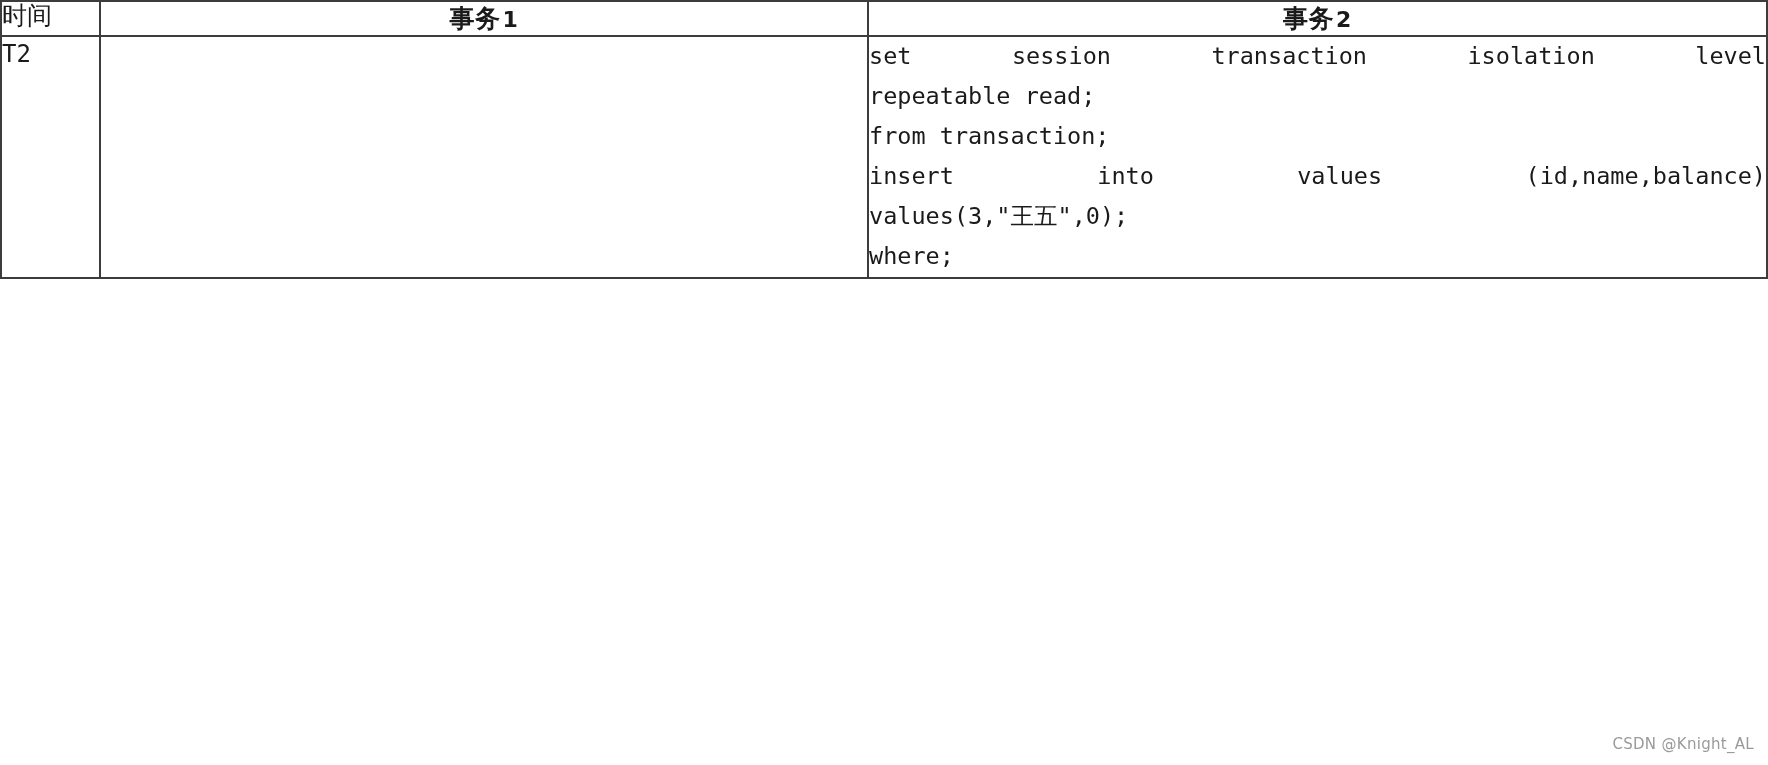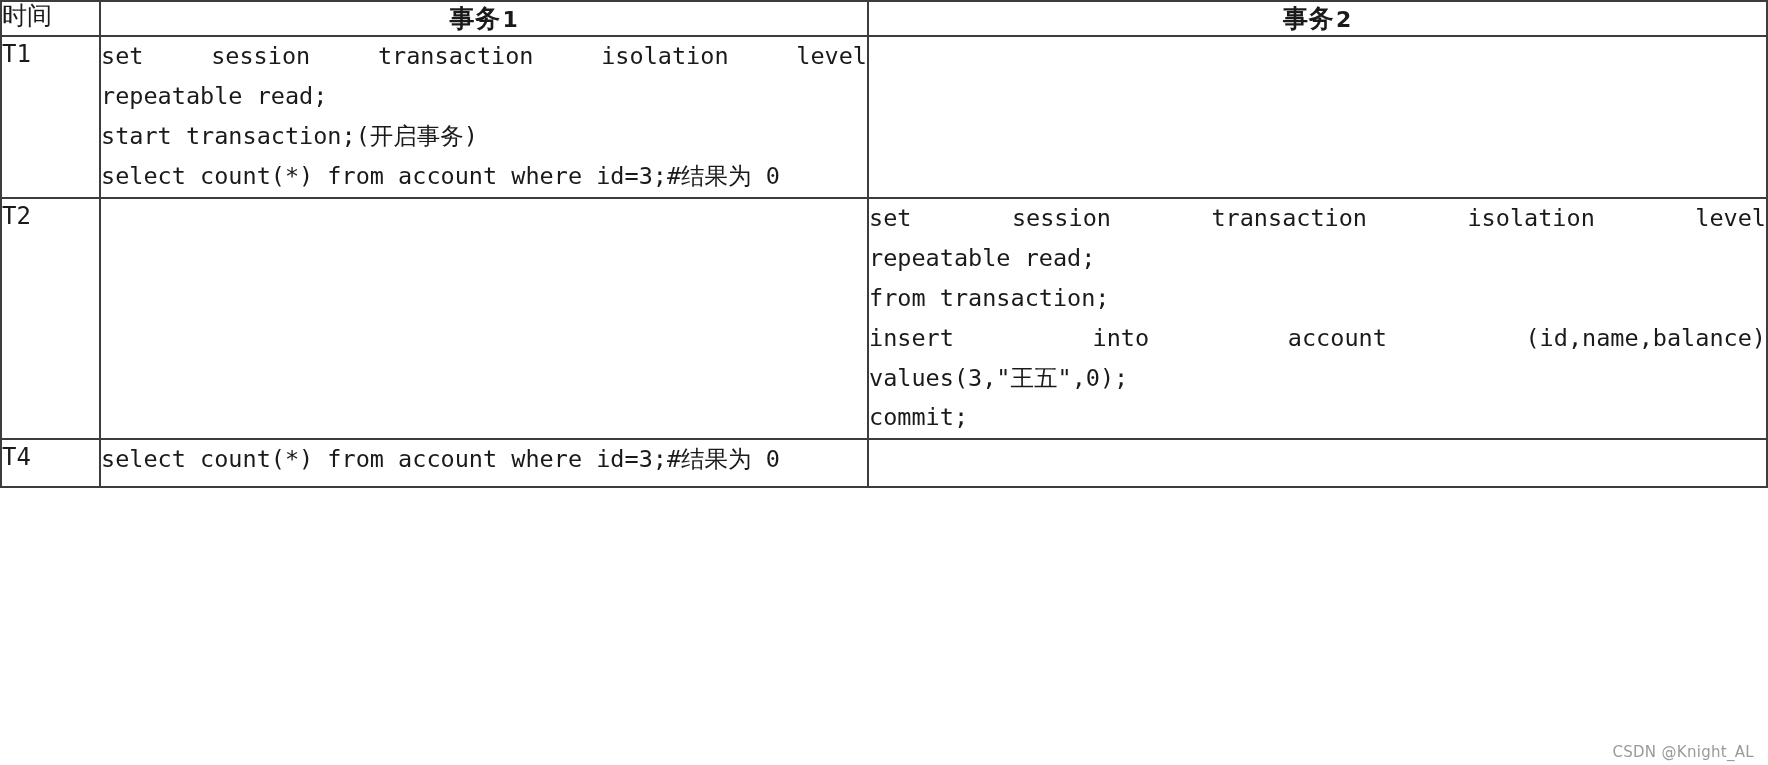--- a/index.html
+++ b/index.html
@@ -95,21 +95,21 @@
     text-align-last: justify;
   }
   .empty-cell { padding: 0; }
 
   .spacer-tall { display:block; height: 6px; }
 
   
   .watermark {
     position: absolute;
     right: 14px;
-    bottom: 4px;
+    bottom: 12px;
     font-family: "DejaVu Sans", sans-serif;
     font-size: 15px;
     color: #9a9a9a;
     letter-spacing: 0.3px;
     white-space: nowrap;
   }
 </style>
 </head>
 <body>
 
@@ -127,53 +127,35 @@
         <th class="hdr-center">
           <span>事务</span><span class="num">1</span>
         </th>
         <th class="hdr-center">
           <span>事务</span><span class="num">2</span>
         </th>
       </tr>
     </thead>
     <tbody>
 
-      <tr>
-        <td class="time-cell">T1</td>
-        <td class="code-cell">
-          <span class="ln just">set  session  transaction  isolation  level</span>
-          <span class="ln">repeatable read;</span>
-          <span class="ln">start transaction;(开启事务)</span>
-          <span class="ln">select count(*) from account where id=3;#结果为 0</span>
-        </td>
-        <td class="code-cell empty-cell"></td>
-      </tr>
 
       <tr>
         <td class="time-cell">T2</td>
         <td class="code-cell empty-cell"></td>
         <td class="code-cell">
           <span class="ln just">set  session  transaction  isolation  level</span>
           <span class="ln">repeatable read;</span>
           <span class="ln">from transaction;</span>
-          <span class="ln just">insert  into  account  (id,name,balance)</span>
+          <span class="ln just">insert  into  values  (id,name,balance)</span>
           <span class="ln">values(3,"王五",0);</span>
-          <span class="ln">commit;</span>
+          <span class="ln">where;</span>
         </td>
       </tr>
 
 
-      <tr>
-        <td class="time-cell">T4</td>
-        <td class="code-cell">
-          <span class="ln">select count(*) from account where id=3;#结果为 0</span>
-          <span class="spacer-tall"></span>
-        </td>
-        <td class="code-cell empty-cell"></td>
-      </tr>
 
 
     </tbody>
   </table>
 
   <div class="watermark">CSDN @Knight_AL</div>
 
 </div>
 
 </body></html>

